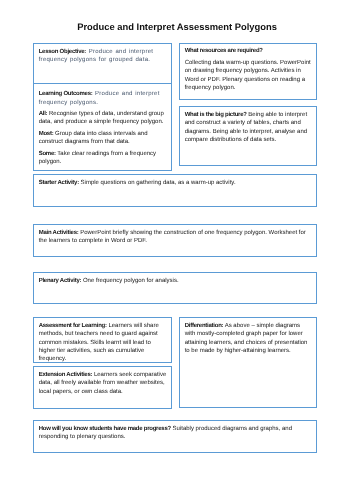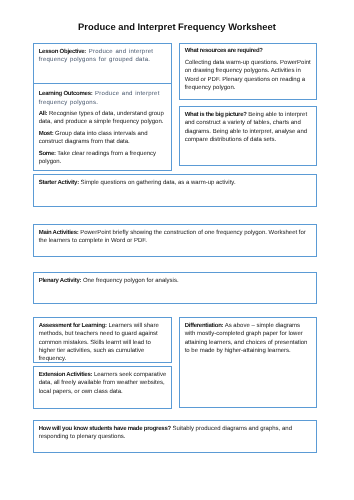--- a/index.html
+++ b/index.html
@@ -28,21 +28,21 @@
   .box.rcol{padding-right:4.4px;}
   .box.hdbox{padding-top:2.5px;}
   .box.hdbox p.gap{margin-top:3.7px;}
   b{font-weight:bold;letter-spacing:-0.25px;}
   .blue{color:#44546a;letter-spacing:0.27px;word-spacing:0.6px;}
 </style>
 </head>
 <body>
 
 <div class="page">
-  <div class="title">Produce and Interpret Frequency Worksheet</div>
+  <div class="title">Produce and Interpret Assessment Polygons</div>
 
   <div class="box" id="b-lesson-objective" style="left:33.4px;top:42.9px;width:138.7px;height:40.9px;">
       <p class=""><b>Lesson Objective:</b><span class="blue"> Produce and interpret frequency polygons for grouped data.</span></p>
     </div>
   <div class="box padtop" id="b-learning-outcomes" style="left:33.4px;top:82.8px;width:138.7px;height:88.2px;">
       <p class=""><b>Learning Outcomes:</b><span class="blue"> Produce and interpret frequency polygons.</span></p>
       <p class="gap"><b>All:</b><span> Recognise types of data, understand group data, and produce a simple frequency polygon.</span></p>
       <p class="gap"><b>Most:</b><span> Group data into class intervals and construct diagrams from that data.</span></p>
       <p class="gap"><b>Some:</b><span> Take clear readings from a frequency polygon.</span></p>
     </div>

